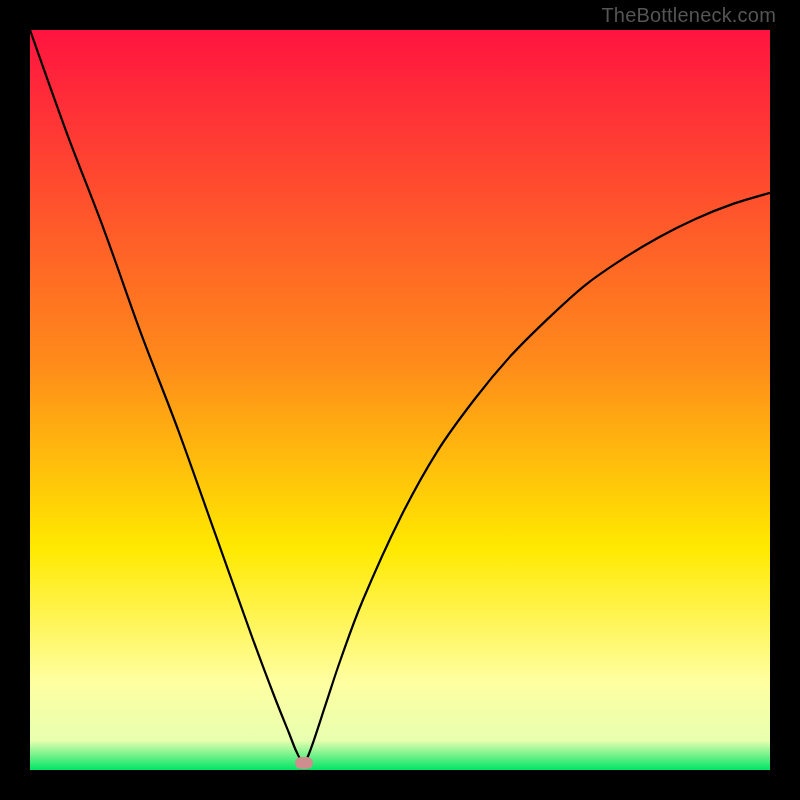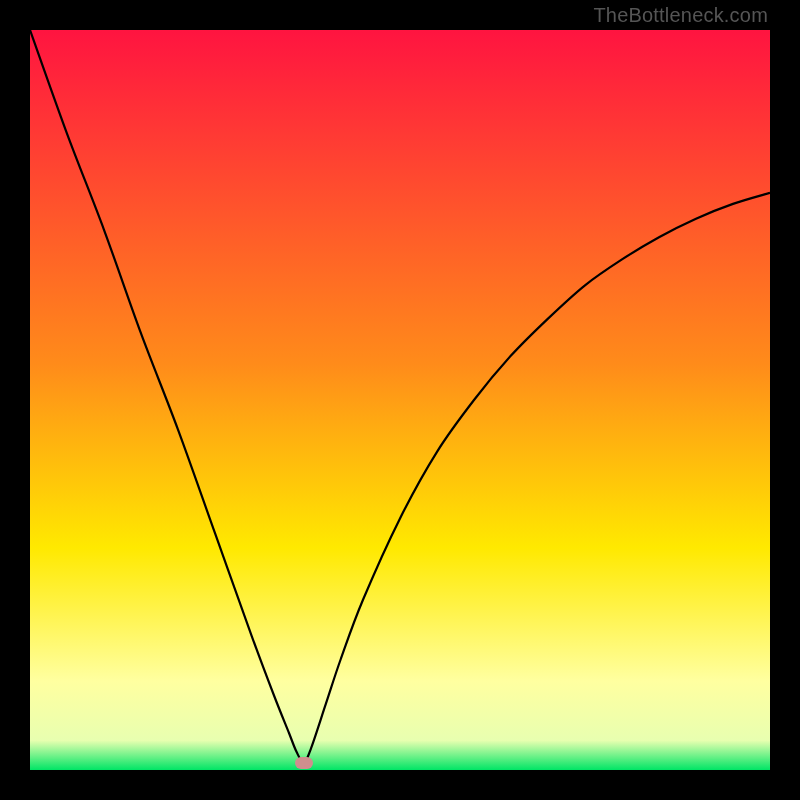--- a/index.html
+++ b/index.html
@@ -19,21 +19,21 @@
     height: 740px;
     overflow: hidden;
   }
   .gradient {
     position: absolute;
     inset: 0;
   }
   .watermark {
     position: absolute;
     top: 4px;
-    right: 32px;
+    right: 24px;
     color: #555;
     font-size: 20px;
     font-weight: 500;
     letter-spacing: 0.2px;
   }
   svg.curve {
     position: absolute;
     inset: 0;
     width: 100%;
     height: 100%;

